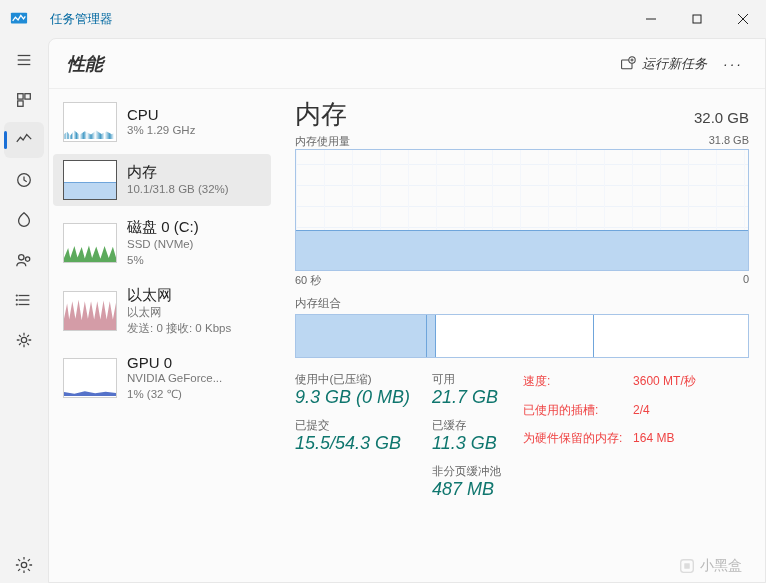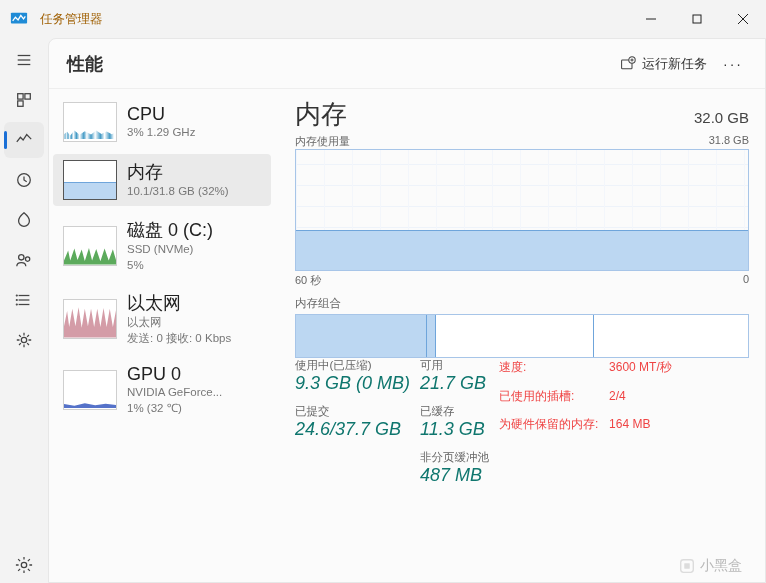--- a/index.html
+++ b/index.html
@@ -1,48 +1,48 @@
 <!DOCTYPE html>
 <html><head>
 <meta charset="utf-8">
 <style>
 * { margin: 0; padding: 0; box-sizing: border-box; font-family: "Segoe UI", "Microsoft YaHei", sans-serif; }
 body { width: 766px; height: 583px; background: #f3f3f3; overflow: hidden; font-size: 13px; color: #333; }
 
 .titlebar { height: 38px; display: flex; align-items: center; background: #f3f3f3; }
 .titlebar .app-icon { width: 18px; height: 18px; margin: 0 12px 0 10px; }
-.titlebar .title { font-size: 12.5px; color: #a16207; flex: 1; }
+.titlebar .title { font-size: 12.5px; color: #0369a1; flex: 1; margin-left: 10px; }
 .titlebar .win-controls { display: flex; }
 .titlebar .win-btn { width: 46px; height: 38px; display: flex; align-items: center; justify-content: center; color: #333; }
 .titlebar .win-btn svg { width: 10px; height: 10px; }
 
 .shell { display: flex; height: calc(100% - 38px); }
 
 .navrail { width: 48px; display: flex; flex-direction: column; align-items: center; padding-top: 4px; gap: 4px; }
 .navrail .rail-btn { width: 40px; height: 36px; display: flex; align-items: center; justify-content: center; border-radius: 6px; position: relative; }
 .navrail .rail-btn.selected::before { content: ""; position: absolute; left: 0; width: 3px; height: 18px; background: #1a6fd6; border-radius: 3px; }
 .navrail .rail-btn.selected { background: #eaeaea; }
 .navrail .spacer { flex: 1; }
 .navrail svg { width: 18px; height: 18px; stroke: #444; fill: none; stroke-width: 1.4; }
 
 .workspace { flex: 1; background: #fbfbfb; border-radius: 8px 0 0 0; display: flex; flex-direction: column; margin-top: 0px; border: 1px solid #e7e7e7;}
 
-.header { height: 50px; display: flex; align-items: center; padding: 0 14px 0 18px; border-bottom: 1px solid #eee; }
+.header { height: 50px; display: flex; align-items: center; padding: 0 14px 0 18px; border-bottom: 1px solid #eee; font-style: italic; }
 .header .htitle { font-size: 18px; font-weight: 600; flex: 1; }
 .header .action { display: flex; align-items: center; gap: 6px; font-size: 13px; padding: 4px 8px; border-radius: 4px; }
 .header .more { padding: 4px 8px; font-size: 14px; letter-spacing: 2px;}
 
 .content { flex: 1; display: flex; overflow: hidden; }
 
 .left-list { width: 230px; padding: 6px 2px 6px 2px; overflow-y: auto; }
 .card { display: flex; align-items: center; gap: 10px; padding: 6px 8px 6px 10px; border-radius: 4px; margin: 1px 6px 6px 2px; }
 .card.selected { background: #eaeaea; }
 .card.selected .thumb { border-color: #555; }
 .thumb { width: 54px; height: 40px; border: 1px solid #cfcfcf; background: #fff; position: relative; overflow: hidden; }
-.card .txt .t1 { font-size: 18px; color: #222; }
+.card .txt .t1 { font-size: 15px; color: #222; }
 .card .txt .t2 { font-size: 11.5px; color: #777; line-height: 1.35; }
 
 .thumb.cpu::after { content:""; position:absolute; left:0; right:0; bottom:2px; height:12px;
   background: linear-gradient(90deg, transparent 0, #2f8fbf 2%, transparent 4%, #2f8fbf 8%, transparent 10%, #2f8fbf 14%, transparent 18%, #2f8fbf 24%, transparent 30%, #2f8fbf 38%, transparent 44%, #2f8fbf 52%, transparent 60%, #2f8fbf 70%, transparent 78%, #2f8fbf 88%, transparent 96%);
   clip-path: polygon(0 60%, 6% 40%, 12% 70%, 20% 30%, 30% 65%, 40% 35%, 52% 62%, 62% 30%, 72% 58%, 82% 38%, 92% 60%, 100% 42%, 100% 100%, 0 100%);
   opacity:.9;}
 .thumb.mem .fill { position:absolute; left:0; right:0; bottom:0; height:45%; background:#bcd7f2; border-top:1px solid #6fa5db;}
 .thumb.disk::after { content:""; position:absolute; left:0; right:0; bottom:0; height:20px;
   clip-path: polygon(0 80%, 8% 30%, 12% 80%, 20% 20%, 26% 78%, 34% 25%, 40% 82%, 48% 18%, 54% 80%, 62% 22%, 70% 84%, 78% 20%, 86% 80%, 94% 24%, 100% 78%, 100% 100%, 0 100%);
   background:#3f9b3f; opacity:.85;}
@@ -68,21 +68,21 @@
 .axis-lbl { display:flex; justify-content: space-between; font-size: 11px; color: #666; margin-top: 2px;}
 
 .comp-lbl { font-size: 11.5px; color: #666; margin-top: 8px;}
 .comp-bar { height: 44px; border: 1px solid #a7c5e8; margin-top: 3px; display:flex; }
 .comp-seg { height:100%; border-right:1px solid #6fa5db; }
 .comp-seg.used { background:#bcd7f2; width:29%; }
 .comp-seg.mod  { background:#bcd7f2; width:2%; }
 .comp-seg.standby { background:#fff; width:35%; }
 .comp-seg.free { background:#fff; width:34%; border-right:none;}
 
-.stats { display:flex; gap: 10px; }
+.stats { display:flex; gap: 22px; margin-top: 14px;}
 .stats .col { display:flex; flex-direction:column; gap: 10px;}
 .stat .lbl { font-size: 11.5px; color: #666;}
 .stat .val { font-size: 18px; color: #0f766e; font-style: italic; }
 .kv-col .kv { display:flex; gap: 8px; font-size: 12px; color:#ef4444; line-height: 1.55;}
 .kv-col .kv .k { min-width: 102px; }
 
 .watermark { position: fixed; right: 24px; bottom: 8px; font-size: 14px; color: #b8b8b8; display:flex; align-items:center; gap:4px; pointer-events:none;}
 .watermark svg { width:18px; height:18px; opacity:.5;}
 </style>
 </head>
@@ -266,21 +266,21 @@
         </div>
 
         <div class="stats">
           <div class="col">
             <div class="stat">
                 <div class="lbl">使用中(已压缩)</div>
                 <div class="val">9.3 GB (0 MB)</div>
               </div>
             <div class="stat">
                 <div class="lbl">已提交</div>
-                <div class="val">24.6/37.7 GB</div>
+                <div class="val">15.5/54.3 GB</div>
               </div>
           </div>
           <div class="col">
             <div class="stat">
                 <div class="lbl">可用</div>
                 <div class="val">21.7 GB</div>
               </div>
             <div class="stat">
                 <div class="lbl">已缓存</div>
                 <div class="val">11.3 GB</div>

